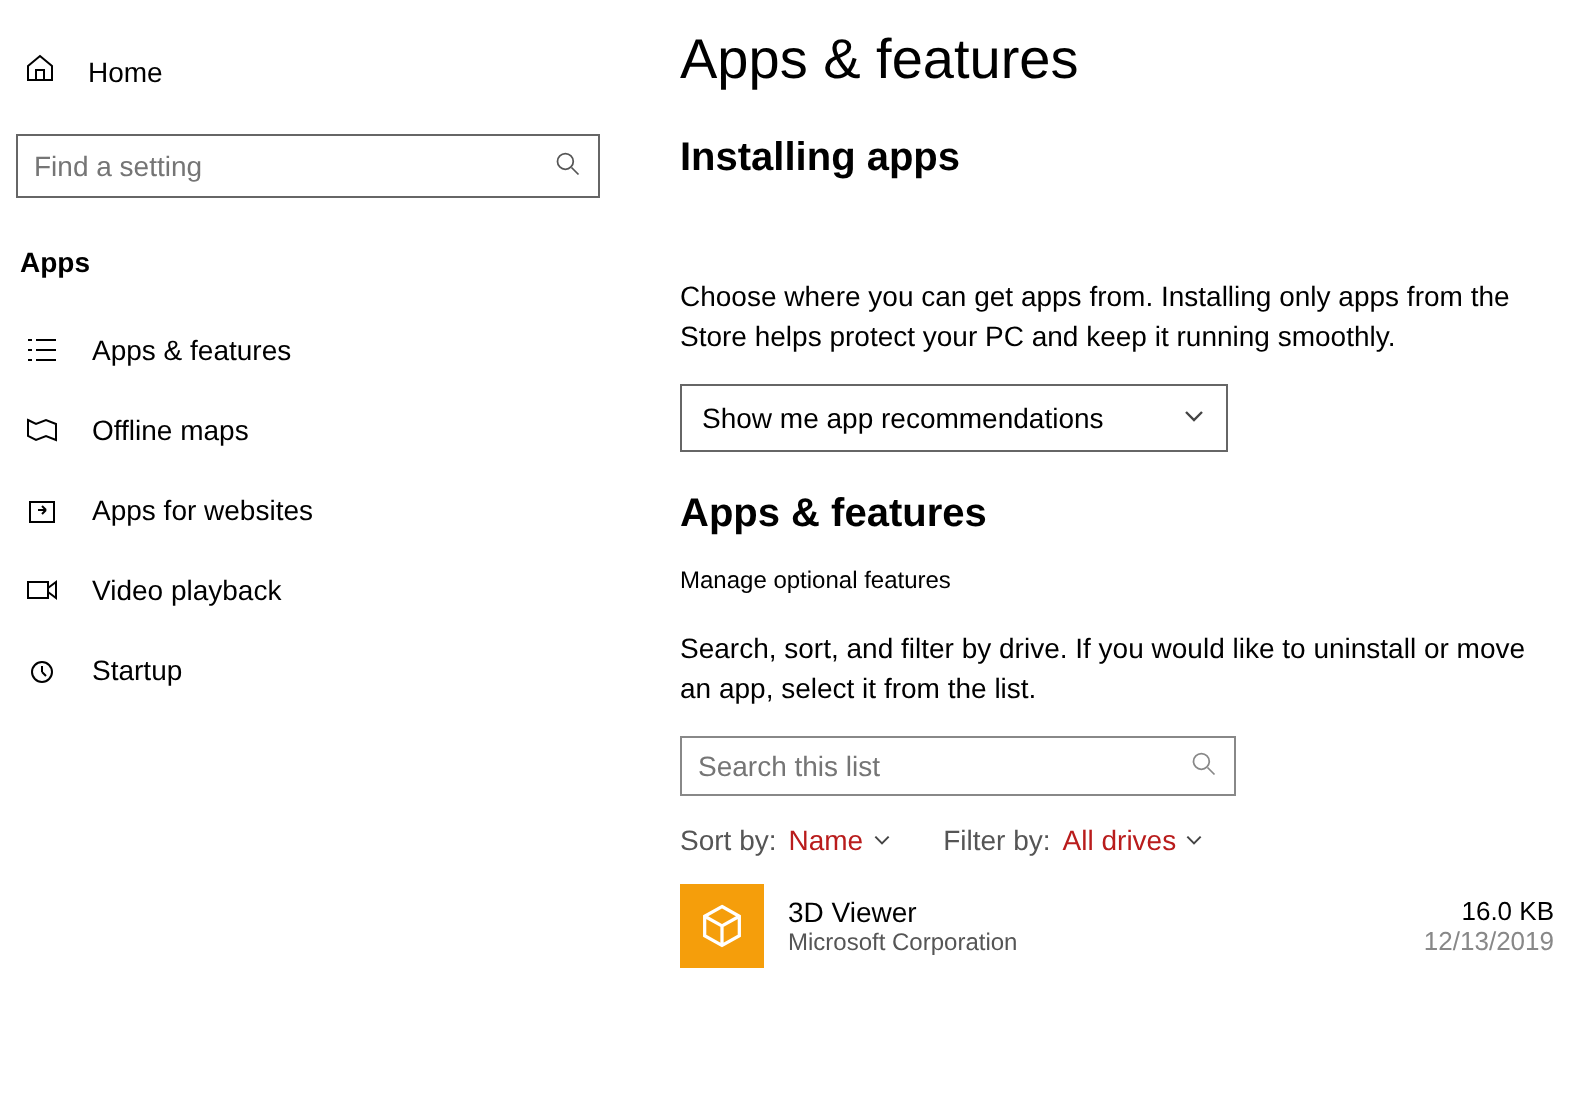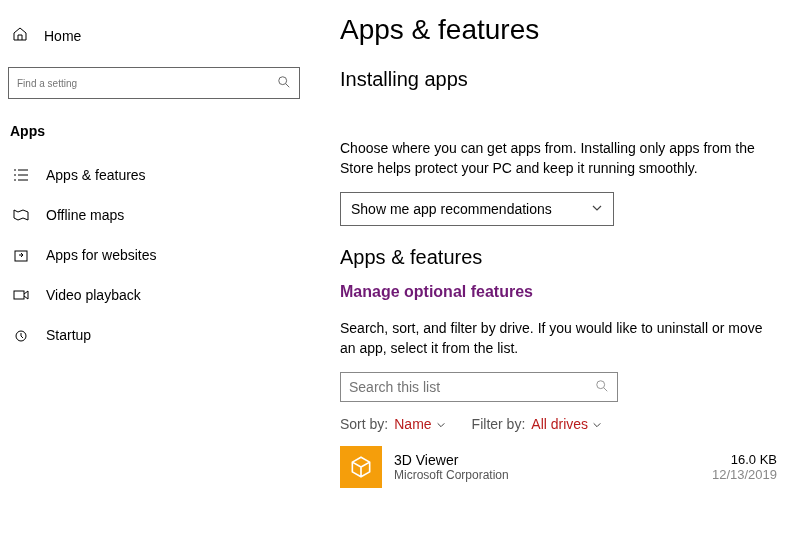--- a/index.html
+++ b/index.html
@@ -1,30 +1,30 @@
 <!DOCTYPE html>
 <html><head>
   <meta charset="utf-8">
   <style>
     * { box-sizing: border-box; margin: 0; padding: 0; font-family: "Segoe UI", sans-serif; }
     body { width: 795px; height: 554px; display: flex; background: #fff; color: #000; font-size: 14px; overflow: hidden; }
     .sidebar { width: 310px; padding: 18px 0 0 0; }
     .home-row { display: flex; align-items: center; gap: 16px; padding: 8px 10px 14px 12px; cursor: pointer; }
     .home-row .lbl { font-size: 14px; }
     .search-box { margin: 8px 10px 18px 8px; border: 1px solid #666; display: flex; align-items: center; height: 32px; padding: 0 8px; }
-    .search-box input { flex: 1; border: none; outline: none; font-size: 10px; color: #666; background: transparent; }
+    .search-box input { flex: 1; border: none; outline: none; font-size: 14px; color: #666; background: transparent; }
     .sec-title { font-weight: 600; font-size: 14px; padding: 6px 10px 16px 10px; }
     .nav-item { display: flex; align-items: center; gap: 16px; padding: 12px 10px 12px 12px; cursor: pointer; }
     .nav-item .ic { width: 18px; display: inline-flex; justify-content: center; }
     .main { flex: 1; padding: 14px 18px 0 30px; overflow: hidden; }
     h1 { font-weight: 400; font-size: 28px; margin-bottom: 22px; }
-    h2 { font-weight: 400; font-size: 20px; margin-bottom: 14px; }
+    h2 { font-weight: 700; font-size: 20px; margin-bottom: 14px; }
     .para { font-size: 14px; line-height: 1.4; margin-bottom: 14px; max-width: 440px; margin-top: 48px; }
     .dropdown { border: 1px solid #666; width: 274px; height: 32px; display: flex; align-items: center; justify-content: space-between; padding: 16px 10px; cursor: pointer; margin-bottom: 20px; }
-    .link { color: #701a75; font-size: 16px; display: block; margin-bottom: 18px; cursor: pointer; font-weight: bold; }
+    .link { color: #000000; font-size: 12px; display: block; margin-bottom: 18px; cursor: pointer; }
     .para2 { font-size: 14px; line-height: 1.4; margin: 10px 0 14px 0; max-width: 430px; }
     .search2 { border: 1px solid #888; width: 278px; height: 30px; display: flex; align-items: center; padding: 0 8px; margin-bottom: 14px; }
     .search2 input { flex: 1; border: none; outline: none; font-size: 14px; color: #888; background: transparent; }
     .sort-row { display: flex; gap: 26px; font-size: 14px; color: #555; margin-bottom: 14px; }
     .sort-row .grp { display: flex; align-items: flex-end; gap: 4px; }
     .sort-row .val { color: #b91c1c; cursor: pointer; margin-left: 2px; }
     .app-row { display: flex; align-items: center; gap: 12px; }
     .app-icon { width: 42px; height: 42px; background: #f59e0b; display: flex; align-items: center; justify-content: center; }
     .app-meta { flex: 1; }
     .app-name { font-size: 14px; }

